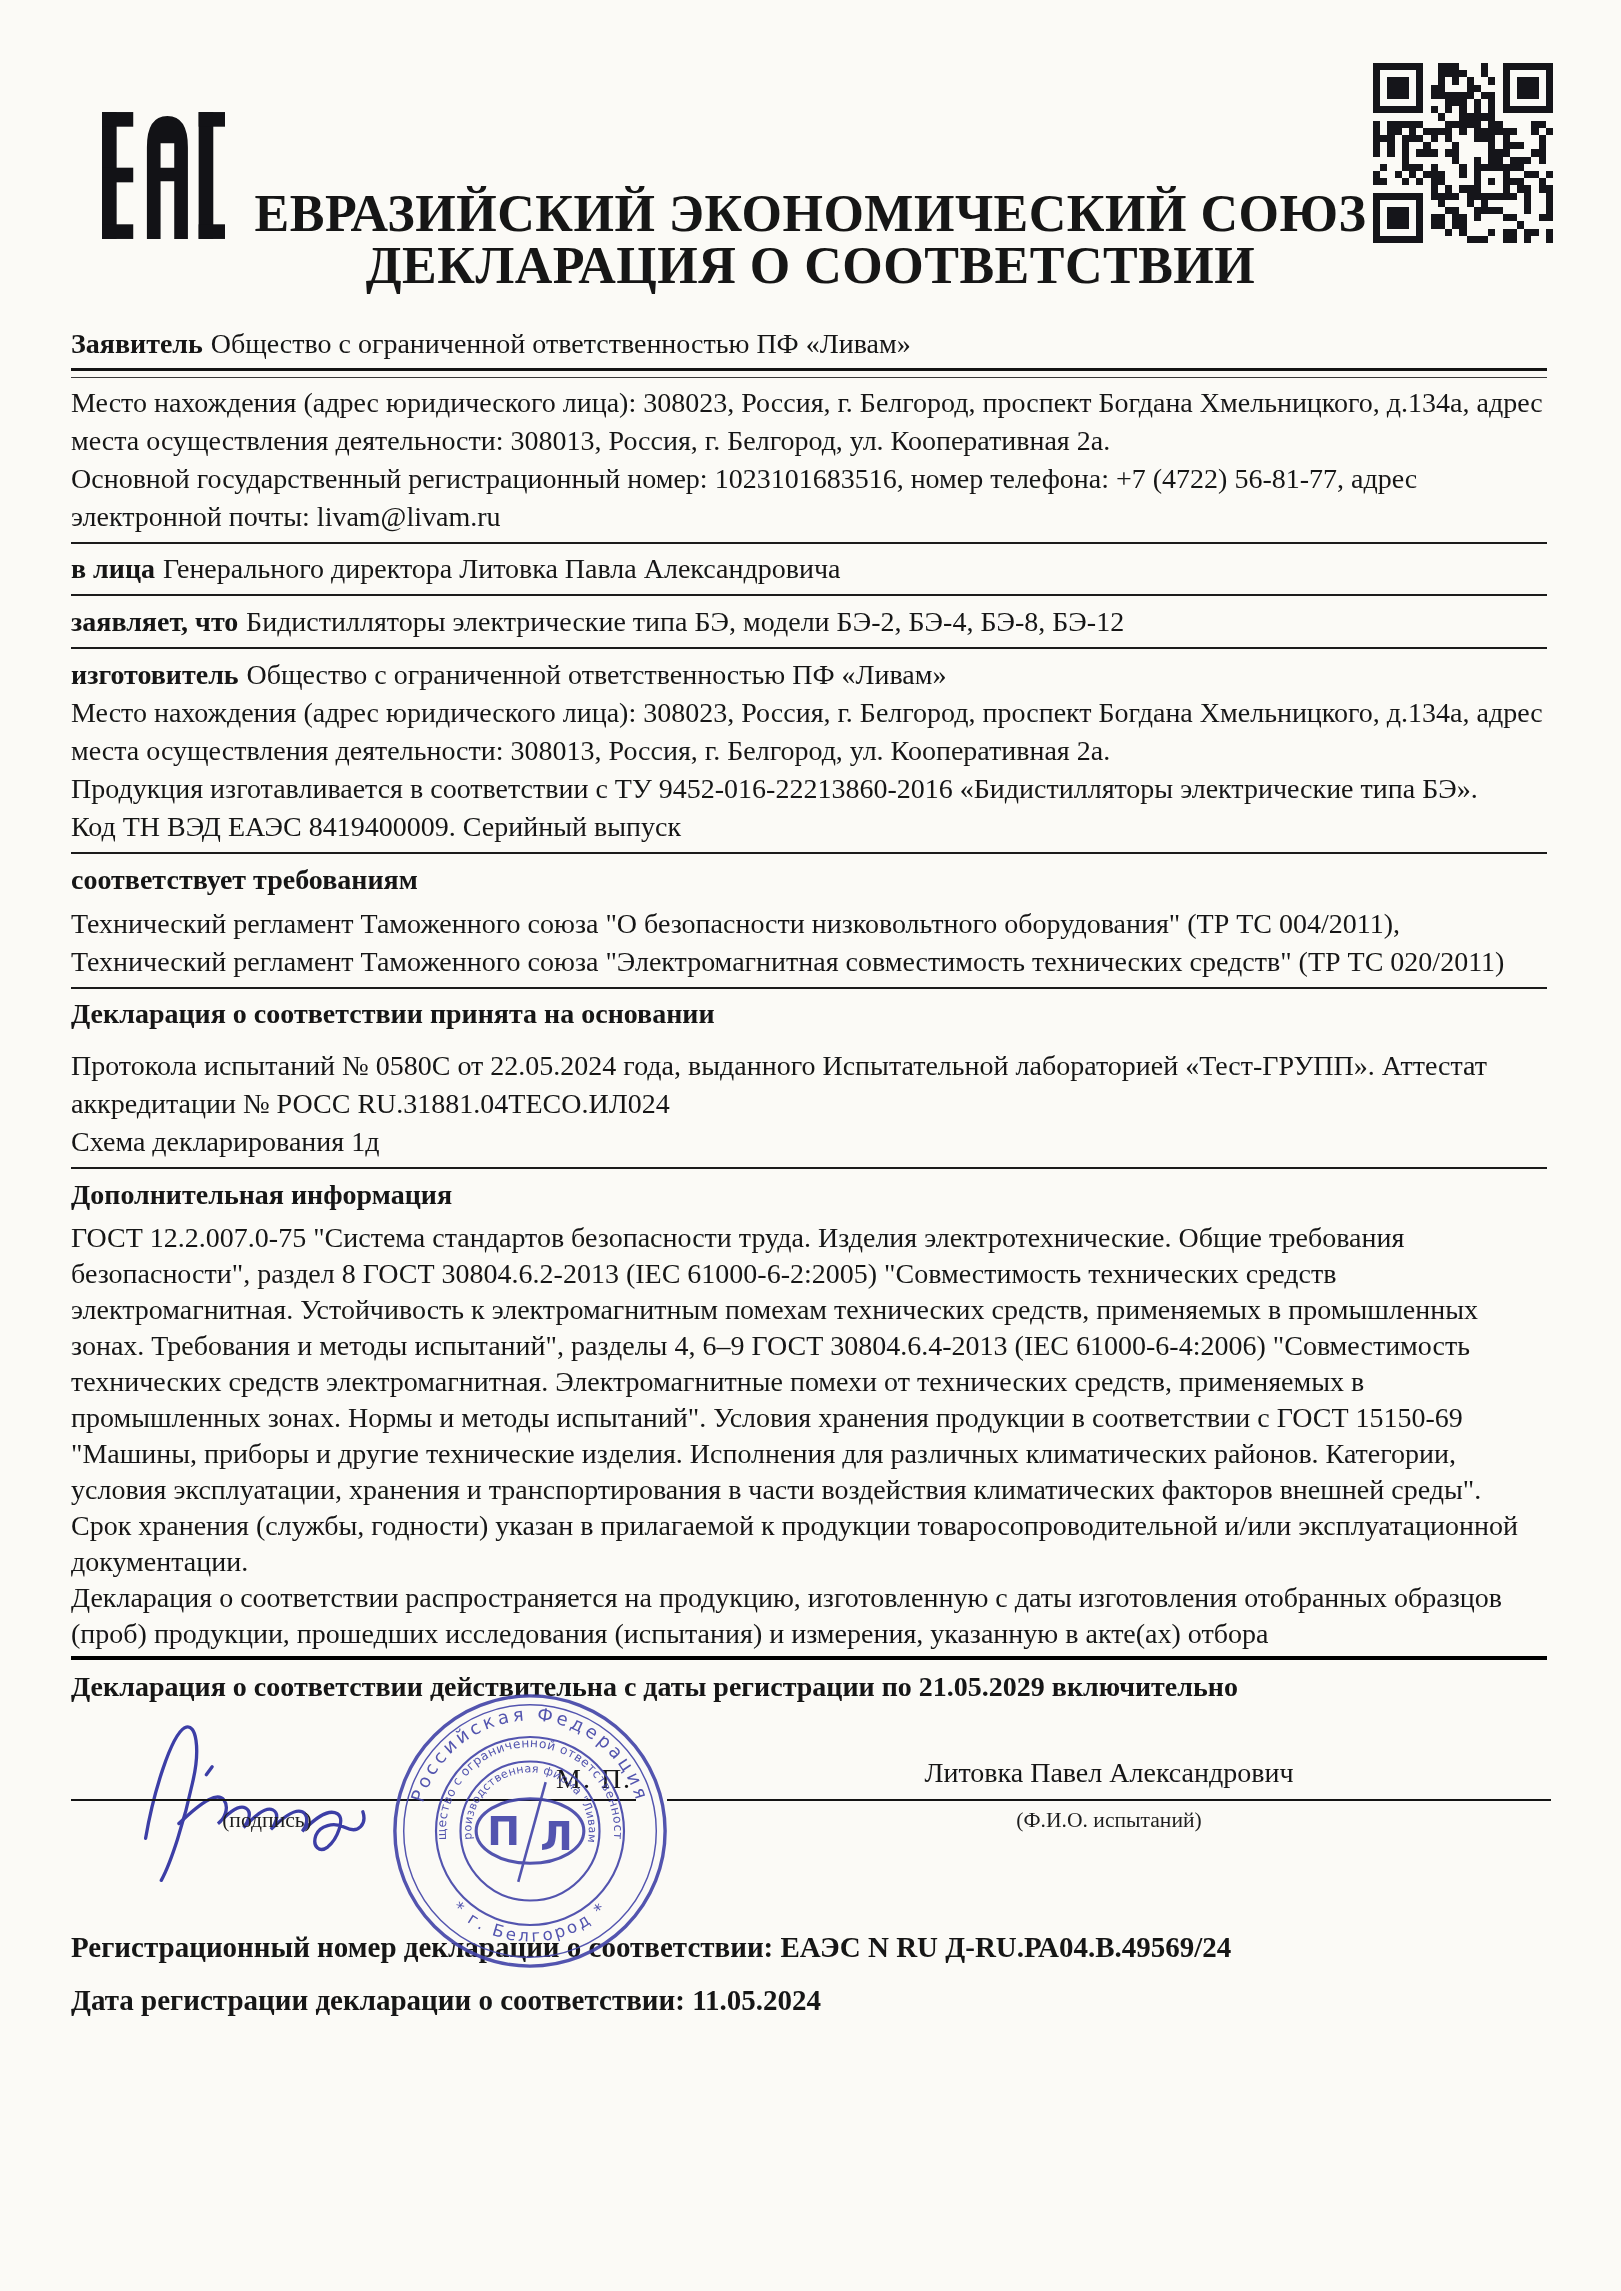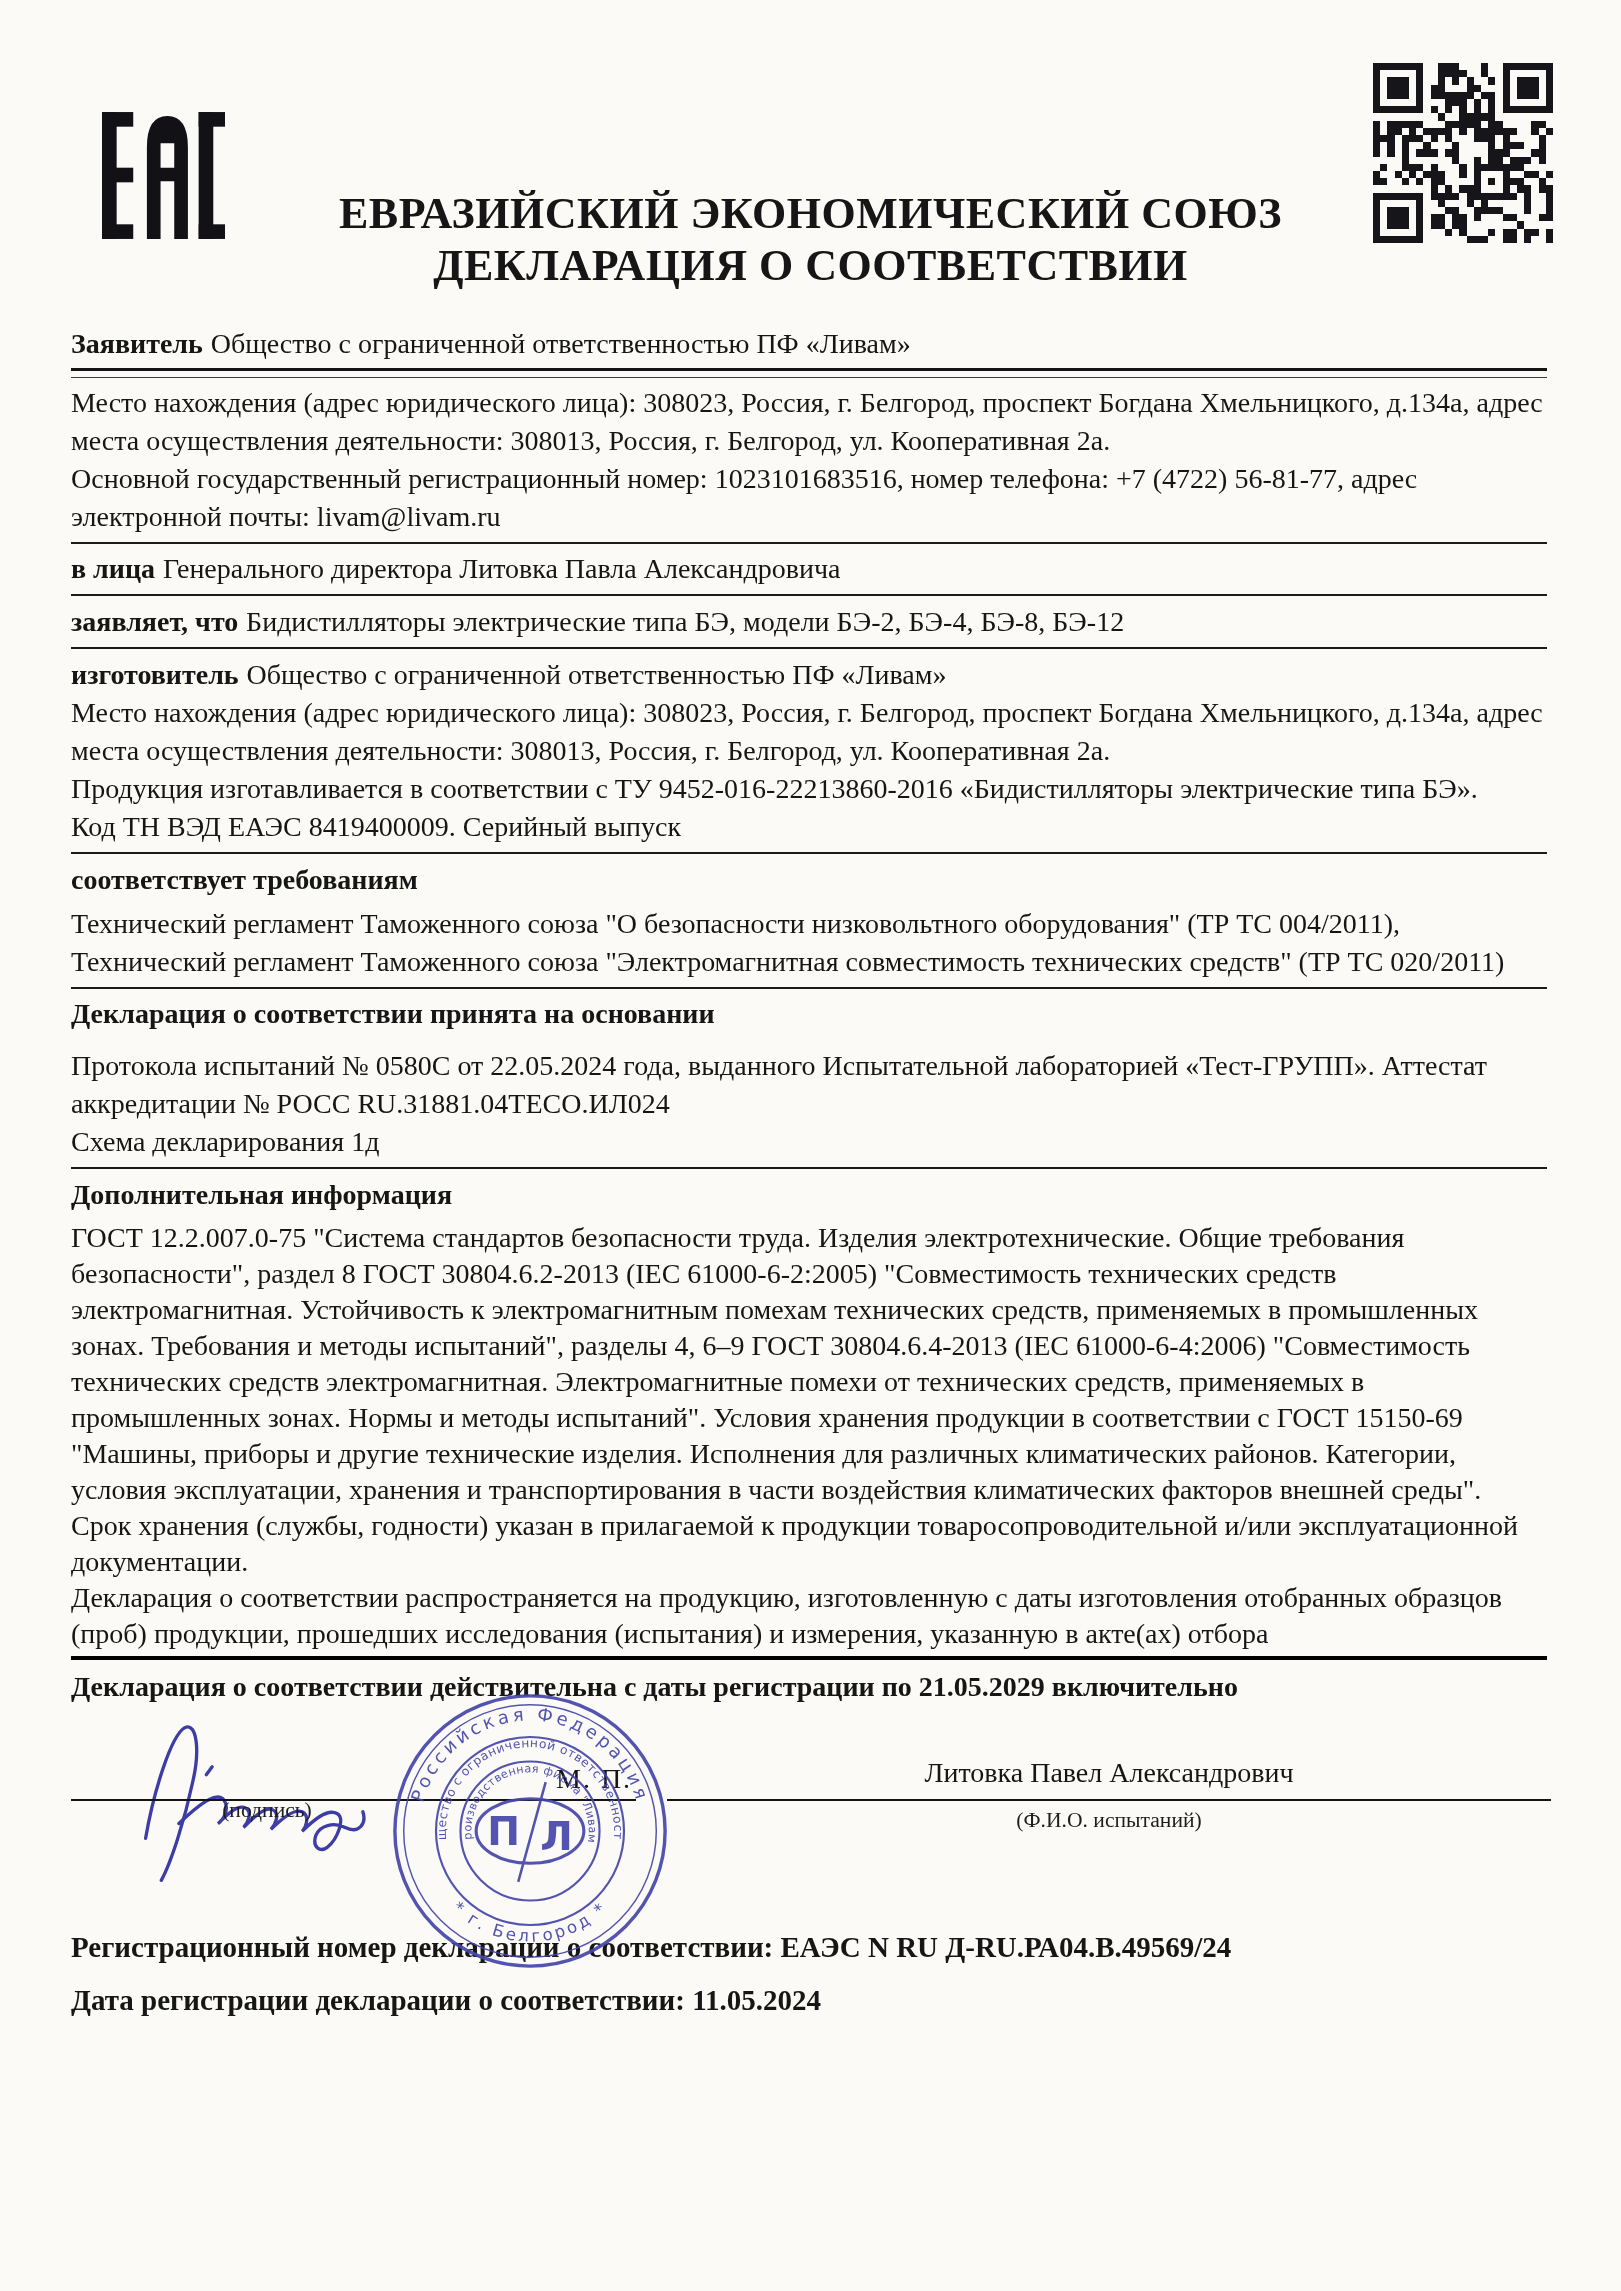--- a/index.html
+++ b/index.html
@@ -3,21 +3,21 @@
 <meta charset="utf-8">
 <style>
   html,body{margin:0;padding:0;background:#e8e8e8;}
   .page{
     position:relative; width:1621px; height:2292px; margin:0 auto;
     background:#fbfaf6; overflow:hidden;
     font-family:"Liberation Serif", serif; color:#161616;
   }
   
   .hdr{ text-align:center; padding-top:188px; font-weight:bold;
-        font-size:44px; line-height:52px; letter-spacing:0.5px; }
+        font-size:52px; line-height:52px; letter-spacing:0.5px; }
   .eac{ position:absolute; left:102px; top:112px; width:123px; height:127px; }
   .qr{ position:absolute; left:1370px; top:63px; width:186px; height:180px; }
   
   .content{ margin:33px 74px 0 71px; font-size:28px; line-height:38px; }
   .content p{ margin:0; }
   .row b{ margin-right:7.8px; }
   .rule{ border-top:2.5px solid #1b1b1b; margin:5.9px 0 6.9px; }
   .rule.dbl{ border-top:3.4px solid #141414; border-bottom:1.5px solid #3a3a3a;
              height:5.9px; margin:4.9px 0 5.9px; }
   .rule.thick{ border-top:4.9px solid #000; margin:3.9px 0 7.8px; }
@@ -25,21 +25,21 @@
   .mb14{ margin-bottom:13.7px !important; }
   .mt6{ margin-top:5.9px !important;font-family:Liberation Serif, serif; }
   .tight{ line-height:36px; }
   .validity{ font-weight:bold; margin-top:5.9px !important; }
   
   .sig-area{ position:relative; height:222px; margin:0 74px 0 71px; }
   .sline{ position:absolute; top:93px; border-bottom:2.5px solid #141414; }
   .sline.left{ left:0; width:565px; }
   .sline.right{ left:596px; width:884px; }
   .slabel{ position:absolute; font-size:21.6px; color:#1d1d1d; text-align:center; }
-  .slabel.podpis{ left:39px; top:92px; width:314px; }
+  .slabel.podpis{ left:39px; top:102px; width:314px; }
   .slabel.fio-l{ left:596px; top:102px; width:884px; }
   .fio{ position:absolute; left:596px; top:51px; width:884px;
         text-align:center; font-size:28px; }
   .mp{ position:absolute; left:485px; top:57px; font-size:28px; letter-spacing:2px;text-align:center; }
   .stamp{ position:absolute; left:319px; top:-14.7px; width:280px; height:280px; opacity:.92; }
   .handsign{ position:absolute; left:57px; top:0px; width:274px; height:196px; }
   
   .reg{ font-weight:bold; font-size:29px; line-height:39px; margin:0; }
   .reg + .reg{ margin-top:14.7px; }
   svg text{ font-family:"DejaVu Sans", sans-serif; }

